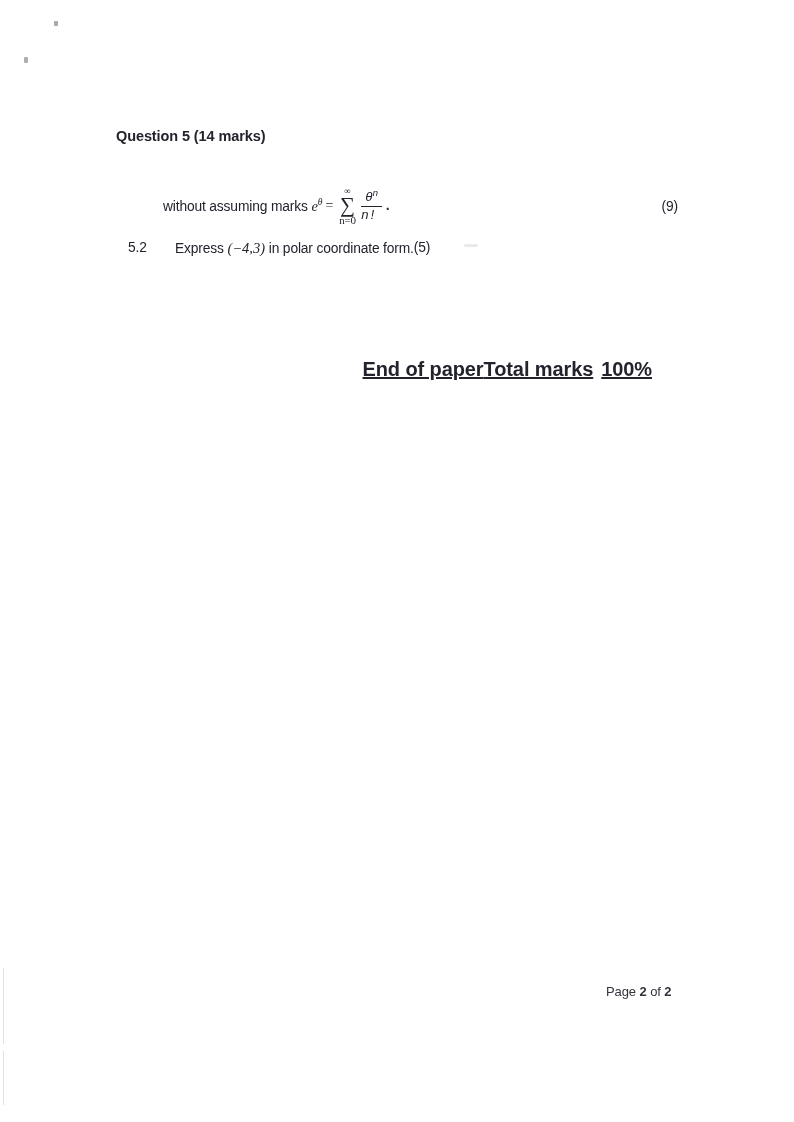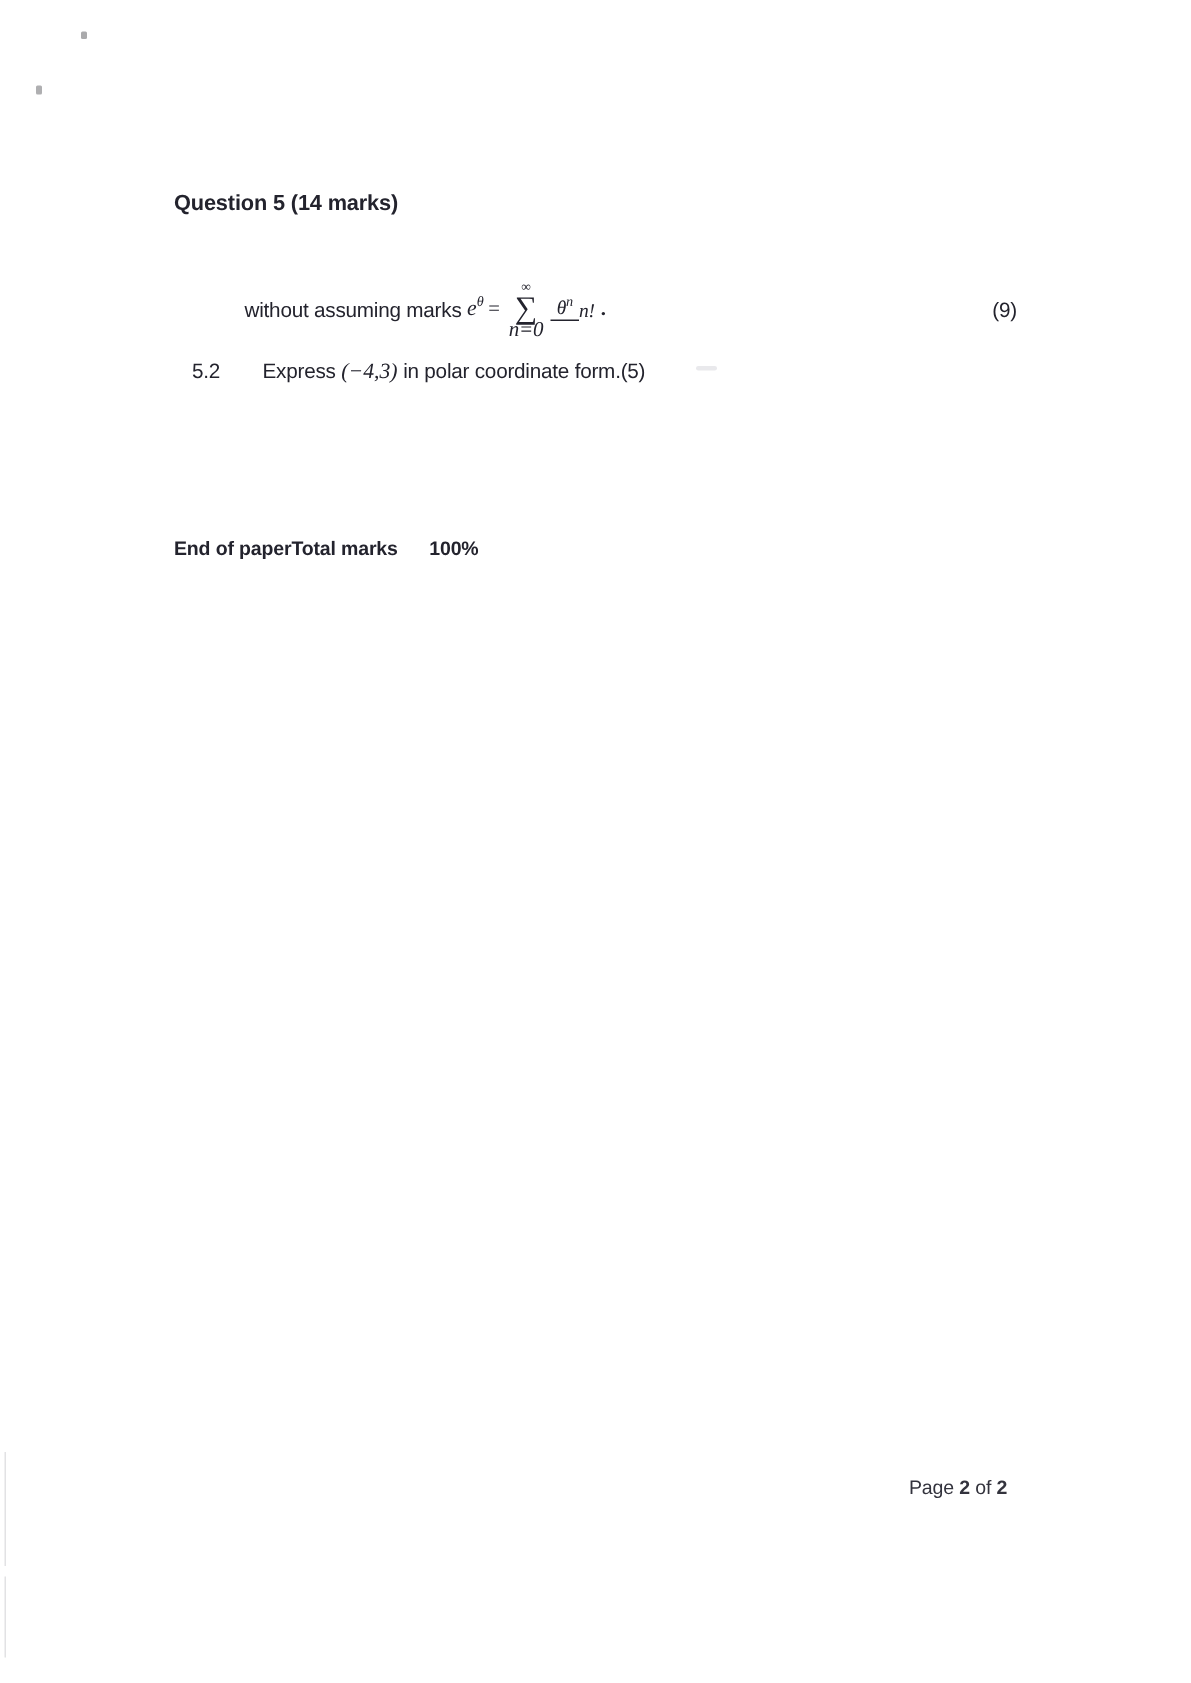--- a/index.html
+++ b/index.html
@@ -52,37 +52,37 @@
 
   
   .math { font-family: "Liberation Serif", serif; font-style: italic; font-size: 14.5px; letter-spacing: 0; }
   sup.m { font-size: 9.5px; font-style: italic; vertical-align: super; line-height: 0; }
   .sum {
     display: inline-flex; flex-direction: column; align-items: center;
     font-family: "Liberation Serif", serif; margin: 0 2px 0 3px; line-height: 1;
   }
   .sum-top { font-size: 9px; line-height: 7px; font-style: normal; }
   .sum-glyph { font-size: 21px; line-height: 21px; font-style: normal; }
-  .sum-bottom { font-size: 14px; line-height: 9px; font-style: italic; }
+  .sum-bottom { font-size: 11px; line-height: 9px; }
   .frac {
-    display: inline-flex; flex-direction: row; 
-    font-family: Liberation Serif, serif; margin-left: 3px; line-height: 1;
+    display: inline-flex; flex-direction: column; 
+    font-family: Liberation Mono, monospace; margin-left: 3px; line-height: 1;
   }
   .frac-num { font-style: italic; font-size: 13px; line-height: 13px; padding: 0 4px 2px; border-bottom: 1.2px solid #23232d; }
   .frac-den { font-style: italic; font-size: 13px; line-height: 13px; padding-top: 2px; }
   .eq { font-family: "Liberation Serif", serif; font-style: normal; margin: 0 3px; }
   .dot-end { font-family: "Liberation Serif", serif; margin-left: 4px; font-weight: bold; }
 
   
   .footer-row {
     position: absolute; left: 116px; top: 358px; width: 536px;
-    display: flex; justify-content: flex-start;
-    font-size: 13px; font-weight: bold; letter-spacing: -0.1px;
+    display: flex; justify-content: flex-end;
+    font-size: 20px; font-weight: bold; letter-spacing: -0.1px; text-decoration: underline;
   }
-  .totals { display: flex; gap: 21px; }
+  .totals { display: flex; gap: 8px; }
 
   
   .page-footer {
     position: absolute; left: 606px; top: 984px;
     font-size: 13px; color: #33333d; letter-spacing: -0.1px; white-space: nowrap;
   }
   .page-footer b { font-weight: bold; }
 </style>
 </head>
 <body>

